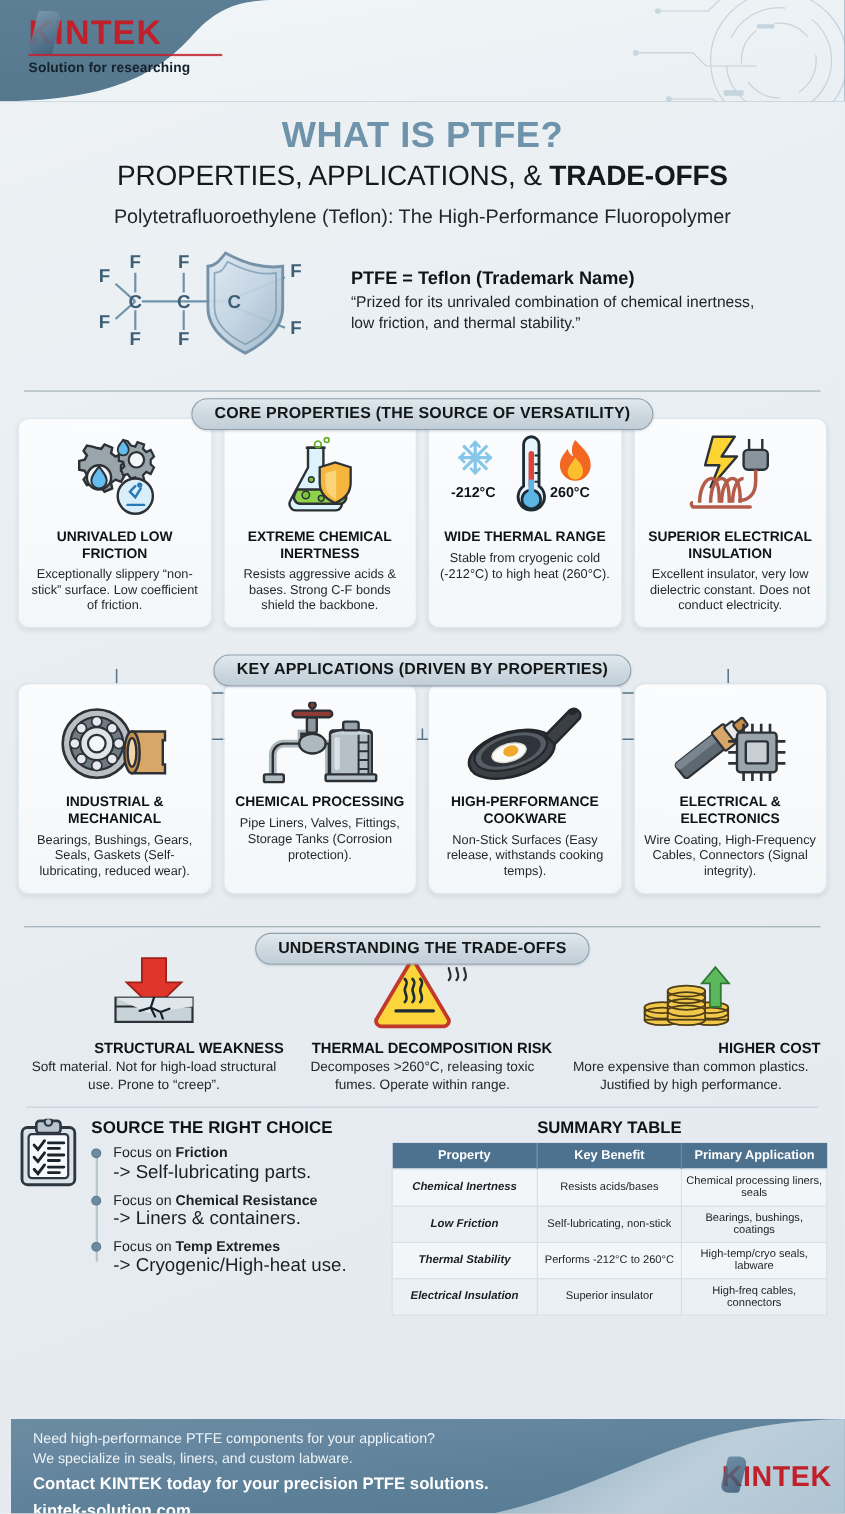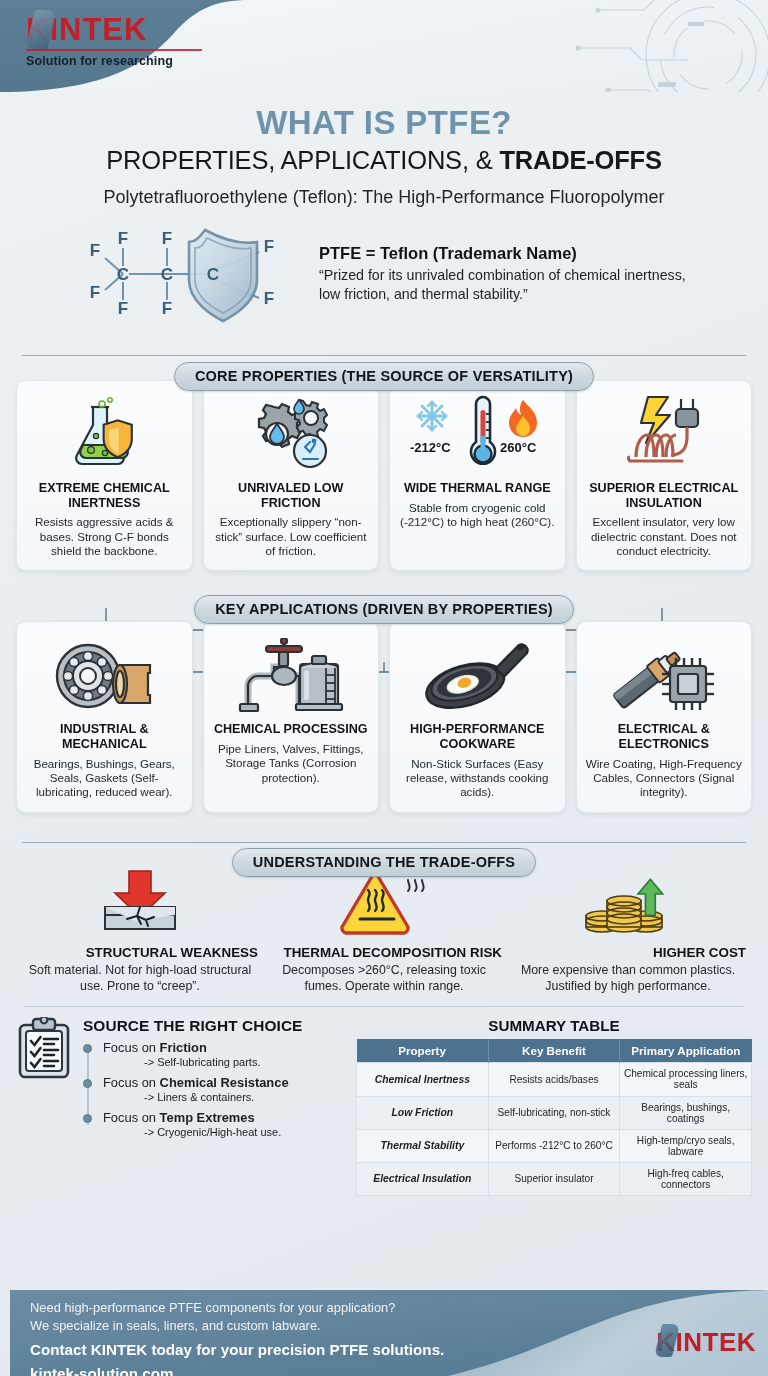--- a/index.html
+++ b/index.html
@@ -79,21 +79,21 @@
   .choice { display:flex; gap:9px; }
   .choice-body { flex:1; }
   .choice-h { font-size:15.4px; font-weight:bold; color:#0f1317; letter-spacing:.1px; }
   .bullets { margin-top:5px; position:relative; padding-left:14px; }
   .bullets:before { content:""; position:absolute; left:4px; top:8px; bottom:14px; width:2px; background:#b6c4cf; }
   .bul { position:relative; margin-bottom:6px; }
   .bul .dot { position:absolute; left:-14px; top:4px; width:9px; height:9px; border-radius:50%;
      background:#6d8b9f; border:1px solid #5a7688; }
   .bul .l1 { font-size:12.9px; color:#1a1f24; line-height:1.2; padding-left:6px; }
   .bul .l1 b { font-weight:bold; }
-  .bul .l2 { font-size:11px; color:#1a1f24; line-height:1.22; padding-left:6px;margin-left:41px; }
+  .bul .l2 { font-size:17px; color:#1a1f24; line-height:1.22; padding-left:6px; }
 
   .sum-h { text-align:center; font-size:15.2px; font-weight:bold; color:#0f1317; margin-bottom:5px; }
   table { width:100%; border-collapse:collapse; table-layout:fixed; }
   thead th { background:#4d7290; color:#fff; font-size:11.6px; font-weight:bold;
     padding:5px 2px; text-align:center; border-right:1px solid #6e8da6; }
   thead th:last-child { border-right:none; }
   tbody td { background:#f3f6f8; font-size:10.1px; color:#1a1f24; padding:5px 3px; text-align:center;
     border:1px solid #d7e0e6; line-height:1.1; }
   tbody td.k { font-weight:bold; font-size:10.4px; width:94px;font-style:italic; }
   tbody tr:nth-child(even) td { background:#eaf0f4; }
@@ -198,45 +198,20 @@
 
   <div class="section-band">
     <div class="band-line"></div>
     <div class="pill">CORE PROPERTIES (THE SOURCE OF VERSATILITY)</div>
   </div>
 
   <div class="cards">
 
     <div class="card">
       <div class="icon">
-        <svg width="82" height="76" viewBox="0 0 82 76">
-          <g stroke="#2c3136" stroke-width="2.2" fill="none" stroke-linejoin="round">
-            <path d="M30 10 h14 v18 l16 30 a6 6 0 0 1 -5 9 h-36 a6 6 0 0 1 -5 -9 l16 -30 z" fill="#ddf3fb"></path>
-            <path d="M20 48 l-2 4 a6 6 0 0 0 5 9 h36 a6 6 0 0 0 5 -9 l-3 -4 z" fill="#8ed24a"></path>
-            <line x1="28" y1="10" x2="46" y2="10"></line>
-          </g>
-          <g fill="#7cc43a" stroke="#2c3136" stroke-width="1.3">
-            <circle cx="28" cy="53" r="3.4"></circle>
-              <circle cx="42" cy="56" r="2.6"></circle>
-            <circle cx="33" cy="39" r="2.6"></circle>
-          </g>
-          <g fill="none" stroke="#6bb12e" stroke-width="1.6">
-            <circle cx="39" cy="7" r="3"></circle>
-              <circle cx="47" cy="3" r="2.2"></circle>
-          </g>
-          <path d="M53 27 l16 -5 l16 5 v16 c0 12 -9 18 -16 21 c-7 -3 -16 -9 -16 -21 z" transform="translate(-6,4) scale(0.88)" fill="#f6b53c" stroke="#2c3136" stroke-width="2.4"></path>
-          <path d="M59 33 l11 -3 v30 c-5 -2 -11 -7 -11 -15 z" transform="translate(-6,4) scale(0.88)" fill="#fbd378" stroke="none"></path>
-        </svg>
-      </div>
-      <div class="c-title">EXTREME CHEMICAL INERTNESS</div>
-      <div class="c-desc">Resists aggressive acids &amp; bases. Strong C-F bonds shield the backbone.</div>
-    </div>
-
-    <div class="card">
-      <div class="icon">
         <svg width="86" height="76" viewBox="0 0 86 76">
           <g stroke="#2c3136" stroke-width="2.2" fill="#9aa4ab">
             <path d="M28 6 l5 1 l3 -4 l7 3 l-1 5 l4 3 l5 -2 l4 7 l-4 3 l0 5 l4 3 l-4 7 l-5 -2 l-4 3 l1 5 l-7 3 l-3 -4 l-5 1 l-3 -4 l-5 1 l-3 -5 l3 -4 l-2 -4 l-5 -1 l0 -8 l5 -1 l2 -4 l-3 -4 l3 -5 l5 1 z" transform="translate(-2,4)"></path>
           </g>
           <circle cx="29" cy="37" r="11" fill="#f3f6f8" stroke="#2c3136" stroke-width="2.2"></circle>
           <path d="M29 27 c5 7 7 9 7 13 a7 7 0 0 1 -14 0 c0 -4 2 -6 7 -13 z" fill="#64bdee" stroke="#2c3136" stroke-width="1.8"></path>
           <g stroke="#2c3136" stroke-width="2" fill="#9aa4ab">
             <path d="M62 10 l4 1 l2 -4 l6 2 l-1 4 l3 3 l4 -2 l3 6 l-3 3 l0 4 l3 3 l-3 6 l-4 -2 l-3 3 l1 4 l-6 2 l-2 -4 l-4 1 l-3 -4 l-4 1 l-2 -5 l3 -3 l-1 -4 l-4 -1 l0 -6 l4 -1 l1 -4 l-3 -3 l2 -5 l4 1 z" transform="translate(-4,-2)"></path>
           </g>
           <circle cx="63" cy="21" r="7" fill="#f3f6f8" stroke="#2c3136" stroke-width="2"></circle>
@@ -245,20 +220,45 @@
           <g stroke="#2878b5" stroke-width="2.2" fill="none" stroke-linecap="round">
             <path d="M55 62 h15"></path>
               <path d="M57 50 l5 5 l5 -8"></path>
               <path d="M62 45 l-4 4"></path>
           </g>
           <circle cx="66" cy="44" r="2.4" fill="#2878b5"></circle>
         </svg>
       </div>
       <div class="c-title">UNRIVALED LOW FRICTION</div>
       <div class="c-desc">Exceptionally slippery “non-stick” surface. Low coefficient of friction.</div>
+    </div>
+
+    <div class="card">
+      <div class="icon">
+        <svg width="82" height="76" viewBox="0 0 82 76">
+          <g stroke="#2c3136" stroke-width="2.2" fill="none" stroke-linejoin="round">
+            <path d="M30 10 h14 v18 l16 30 a6 6 0 0 1 -5 9 h-36 a6 6 0 0 1 -5 -9 l16 -30 z" fill="#ddf3fb"></path>
+            <path d="M20 48 l-2 4 a6 6 0 0 0 5 9 h36 a6 6 0 0 0 5 -9 l-3 -4 z" fill="#8ed24a"></path>
+            <line x1="28" y1="10" x2="46" y2="10"></line>
+          </g>
+          <g fill="#7cc43a" stroke="#2c3136" stroke-width="1.3">
+            <circle cx="28" cy="53" r="3.4"></circle>
+              <circle cx="42" cy="56" r="2.6"></circle>
+            <circle cx="33" cy="39" r="2.6"></circle>
+          </g>
+          <g fill="none" stroke="#6bb12e" stroke-width="1.6">
+            <circle cx="39" cy="7" r="3"></circle>
+              <circle cx="47" cy="3" r="2.2"></circle>
+          </g>
+          <path d="M53 27 l16 -5 l16 5 v16 c0 12 -9 18 -16 21 c-7 -3 -16 -9 -16 -21 z" transform="translate(-6,4) scale(0.88)" fill="#f6b53c" stroke="#2c3136" stroke-width="2.4"></path>
+          <path d="M59 33 l11 -3 v30 c-5 -2 -11 -7 -11 -15 z" transform="translate(-6,4) scale(0.88)" fill="#fbd378" stroke="none"></path>
+        </svg>
+      </div>
+      <div class="c-title">EXTREME CHEMICAL INERTNESS</div>
+      <div class="c-desc">Resists aggressive acids &amp; bases. Strong C-F bonds shield the backbone.</div>
     </div>
 
     <div class="card">
       <div class="icon">
         <svg width="150" height="82" viewBox="0 0 150 82">
 
           <g stroke="#86c6e8" stroke-width="3" stroke-linecap="round" fill="none" transform="translate(30,22)">
             <line x1="-14" y1="0" x2="14" y2="0"></line>
               <line x1="0" y1="-14" x2="0" y2="14"></line>
             <line x1="-10" y1="-10" x2="10" y2="10"></line>
@@ -421,21 +421,21 @@
             <ellipse cx="44" cy="41" rx="34" ry="16" fill="#565d64" stroke="#23272b" stroke-width="2"></ellipse>
             <ellipse cx="44" cy="41" rx="28" ry="12.5" fill="#2f343a"></ellipse>
             <path d="M78 36 l28 -16 a6 6 0 0 1 6 10 l-28 16 z" fill="#3b4046" stroke="#23272b" stroke-width="2.2"></path>
             <ellipse cx="108" cy="22" rx="4" ry="3" fill="#23272b"></ellipse>
             <ellipse cx="42" cy="42" rx="16" ry="8" fill="#fbfbf7" stroke="#dcdcd2" stroke-width="1.2"></ellipse>
             <ellipse cx="44" cy="41" rx="7" ry="5" fill="#f0a92c"></ellipse>
           </g>
         </svg>
       </div>
       <div class="c-title">HIGH-PERFORMANCE COOKWARE</div>
-      <div class="c-desc">Non-Stick Surfaces (Easy release, withstands cooking acids).</div>
+      <div class="c-desc">Non-Stick Surfaces (Easy release, withstands cooking temps).</div>
     </div>
 
     <div class="card">
       <div class="icon">
         <svg width="112" height="76" viewBox="0 0 112 76">
           <g transform="rotate(-38 40 40)">
             <rect x="2" y="32" width="46" height="17" rx="3" fill="#5d6970" stroke="#2c3136" stroke-width="2"></rect>
             <rect x="2" y="32" width="46" height="7" rx="3" fill="#79868f"></rect>
             <rect x="46" y="30" width="14" height="21" rx="2" fill="#d9a66a" stroke="#2c3136" stroke-width="2"></rect>
             <rect x="58" y="33" width="10" height="15" rx="2" fill="#e8e9ea" stroke="#2c3136" stroke-width="2"></rect>

